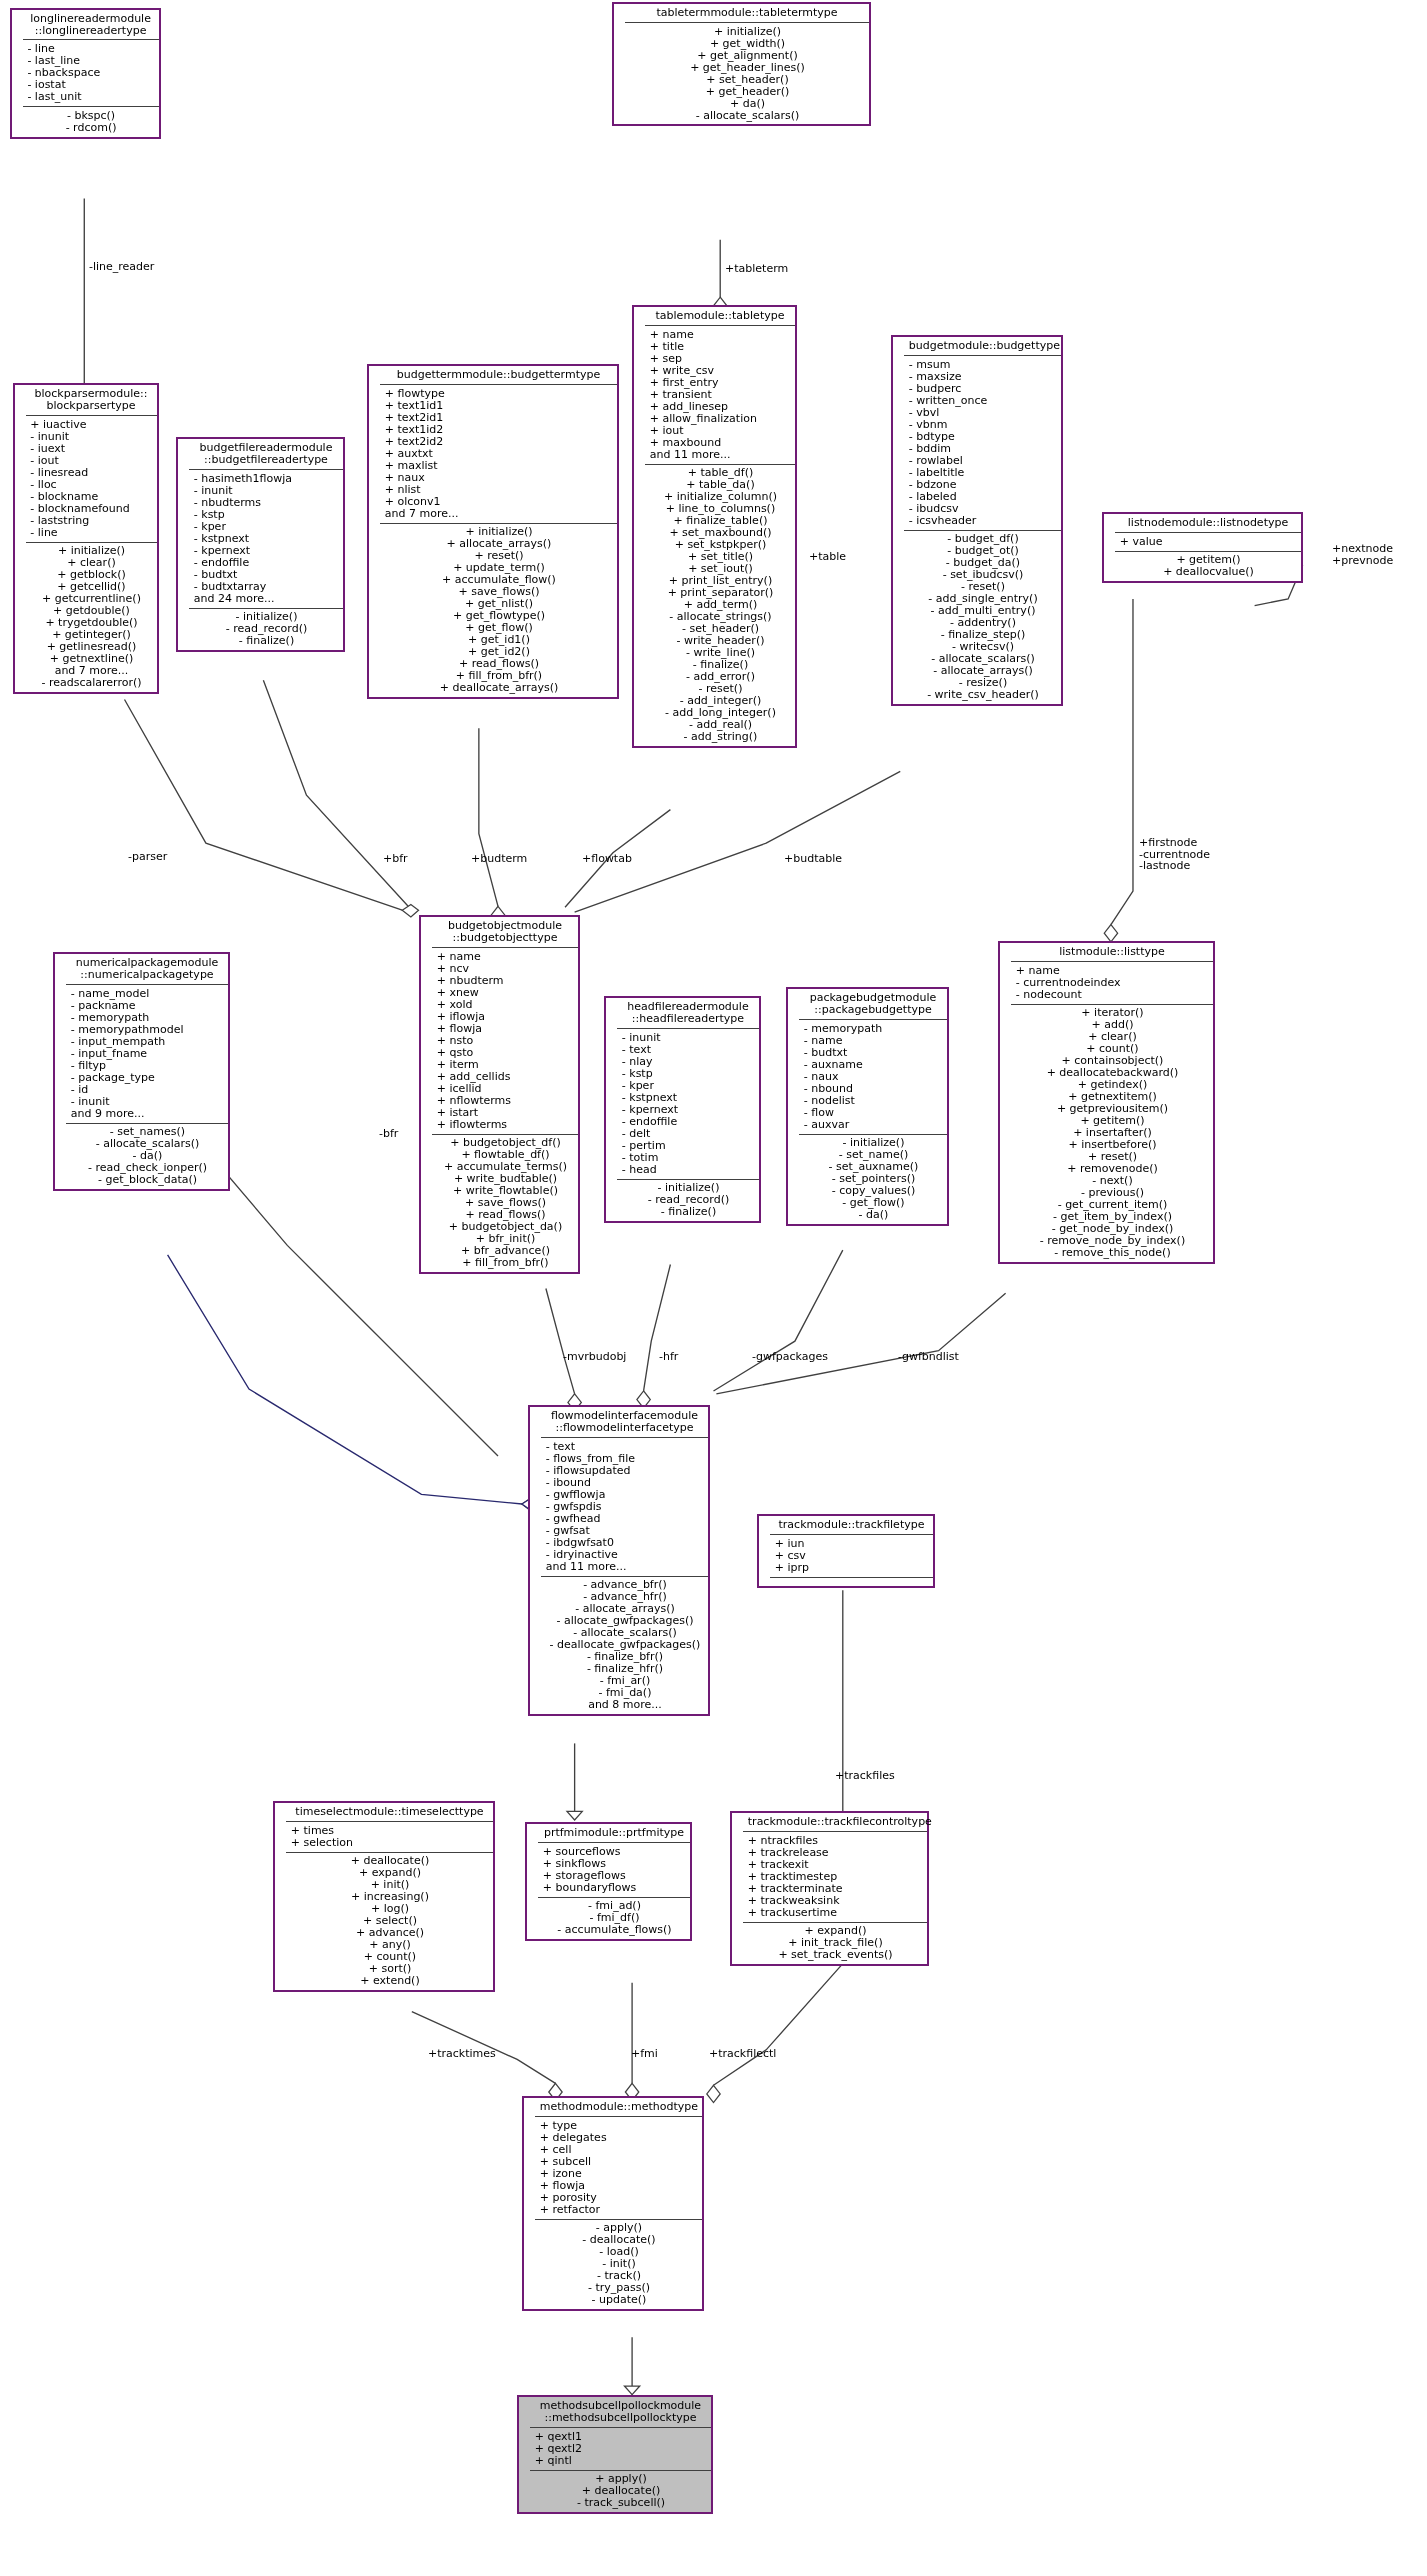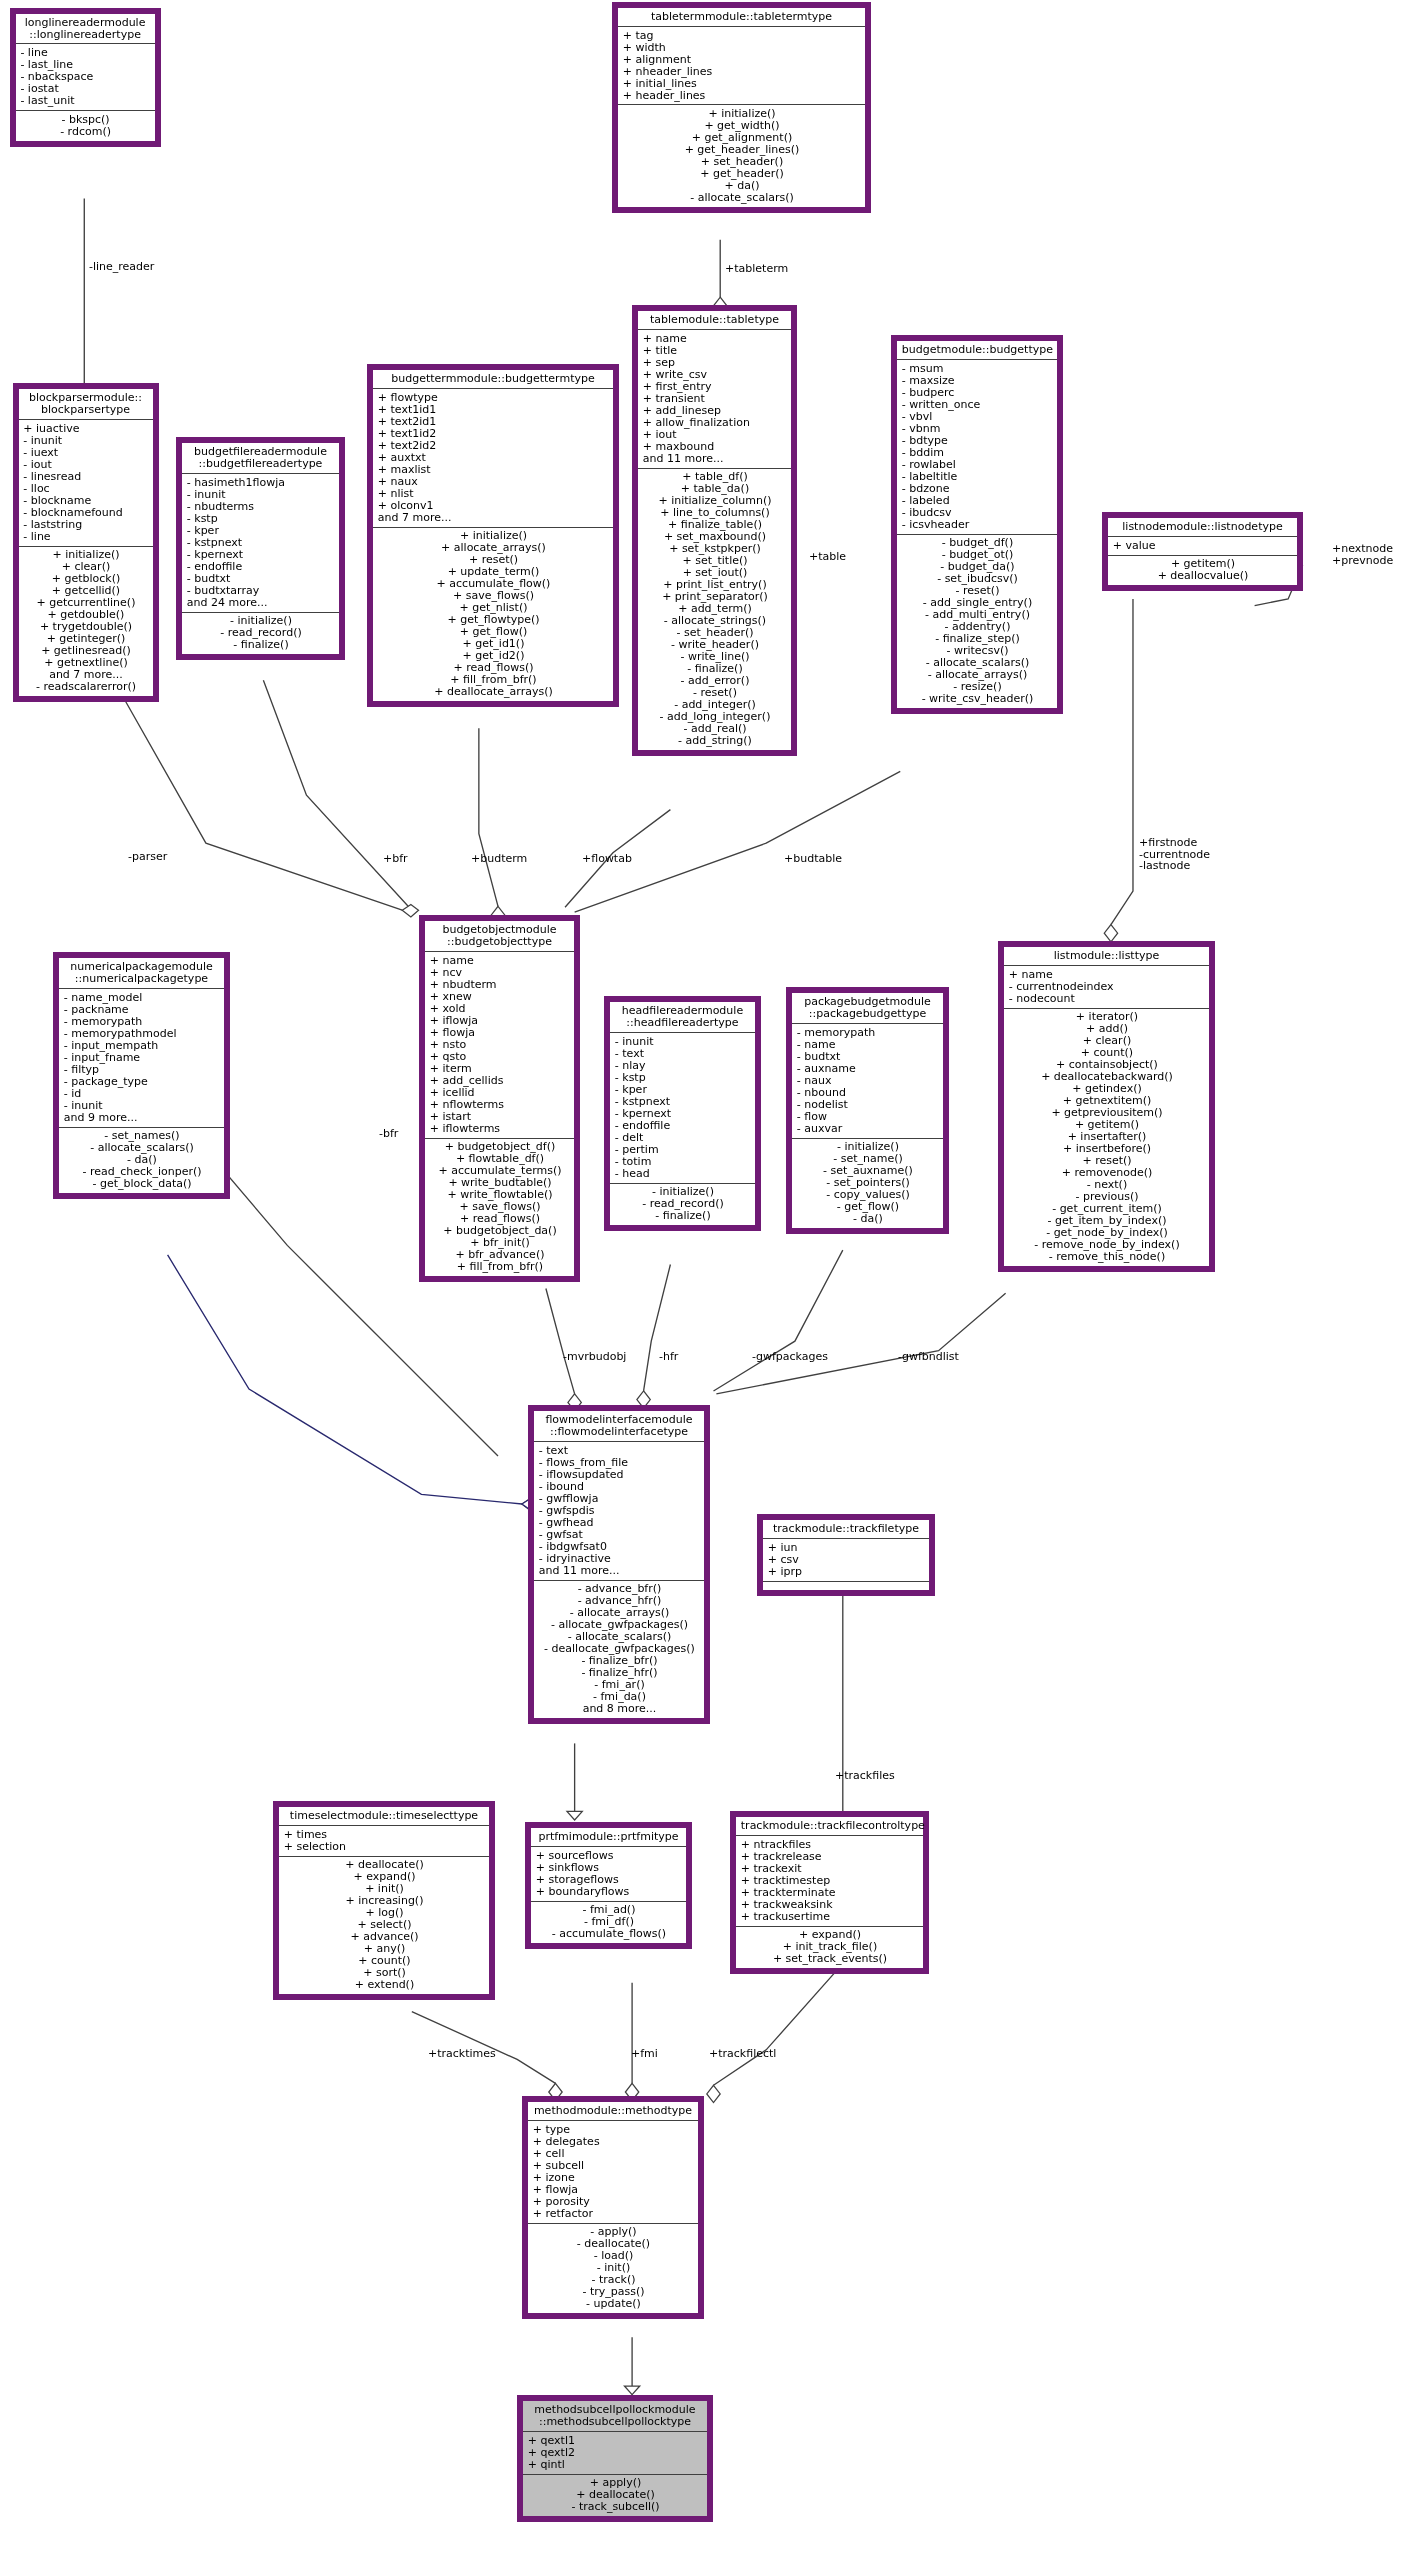--- a/index.html
+++ b/index.html
@@ -16,23 +16,24 @@
   }
   svg.edges{
     position:absolute;
     left:0;top:0;
     width:1427px;height:2576px;
     pointer-events:none;
   }
   .umlbox{
     position:absolute;
     box-sizing:border-box;
-    border:6px solid #701a75;
+    border:2px solid #701a75;
     background:#ffffff;
     z-index:5;
+    padding-left:11px;
   }
   .umlbox.shaded{ background:#bfbfbf; }
   .uml-title{
     box-sizing:border-box;
     padding:2.9px 4.8px 2.9px 4.8px;
     text-align:center;
     font-size:11px;
     line-height:12px;
     border-bottom:1.4px solid #404040;
     white-space:pre-line;
@@ -150,28 +151,20 @@
       </div>
     <div class="uml-sec">
         <div>- bkspc()</div>
         <div>- rdcom()</div>
       </div>
   </div>
 
   <div class="umlbox" style="left:612px;top:1.9px;width:259px;">
     <div class="uml-title">tabletermmodule::tabletermtype</div>
     <div class="uml-sec">
-        <div>+ tag</div>
-        <div>+ width</div>
-        <div>+ alignment</div>
-        <div>+ nheader_lines</div>
-        <div>+ initial_lines</div>
-        <div>+ header_lines</div>
-      </div>
-    <div class="uml-sec">
         <div>+ initialize()</div>
         <div>+ get_width()</div>
         <div>+ get_alignment()</div>
         <div>+ get_header_lines()</div>
         <div>+ set_header()</div>
         <div>+ get_header()</div>
         <div>+ da()</div>
         <div>- allocate_scalars()</div>
       </div>
   </div>

